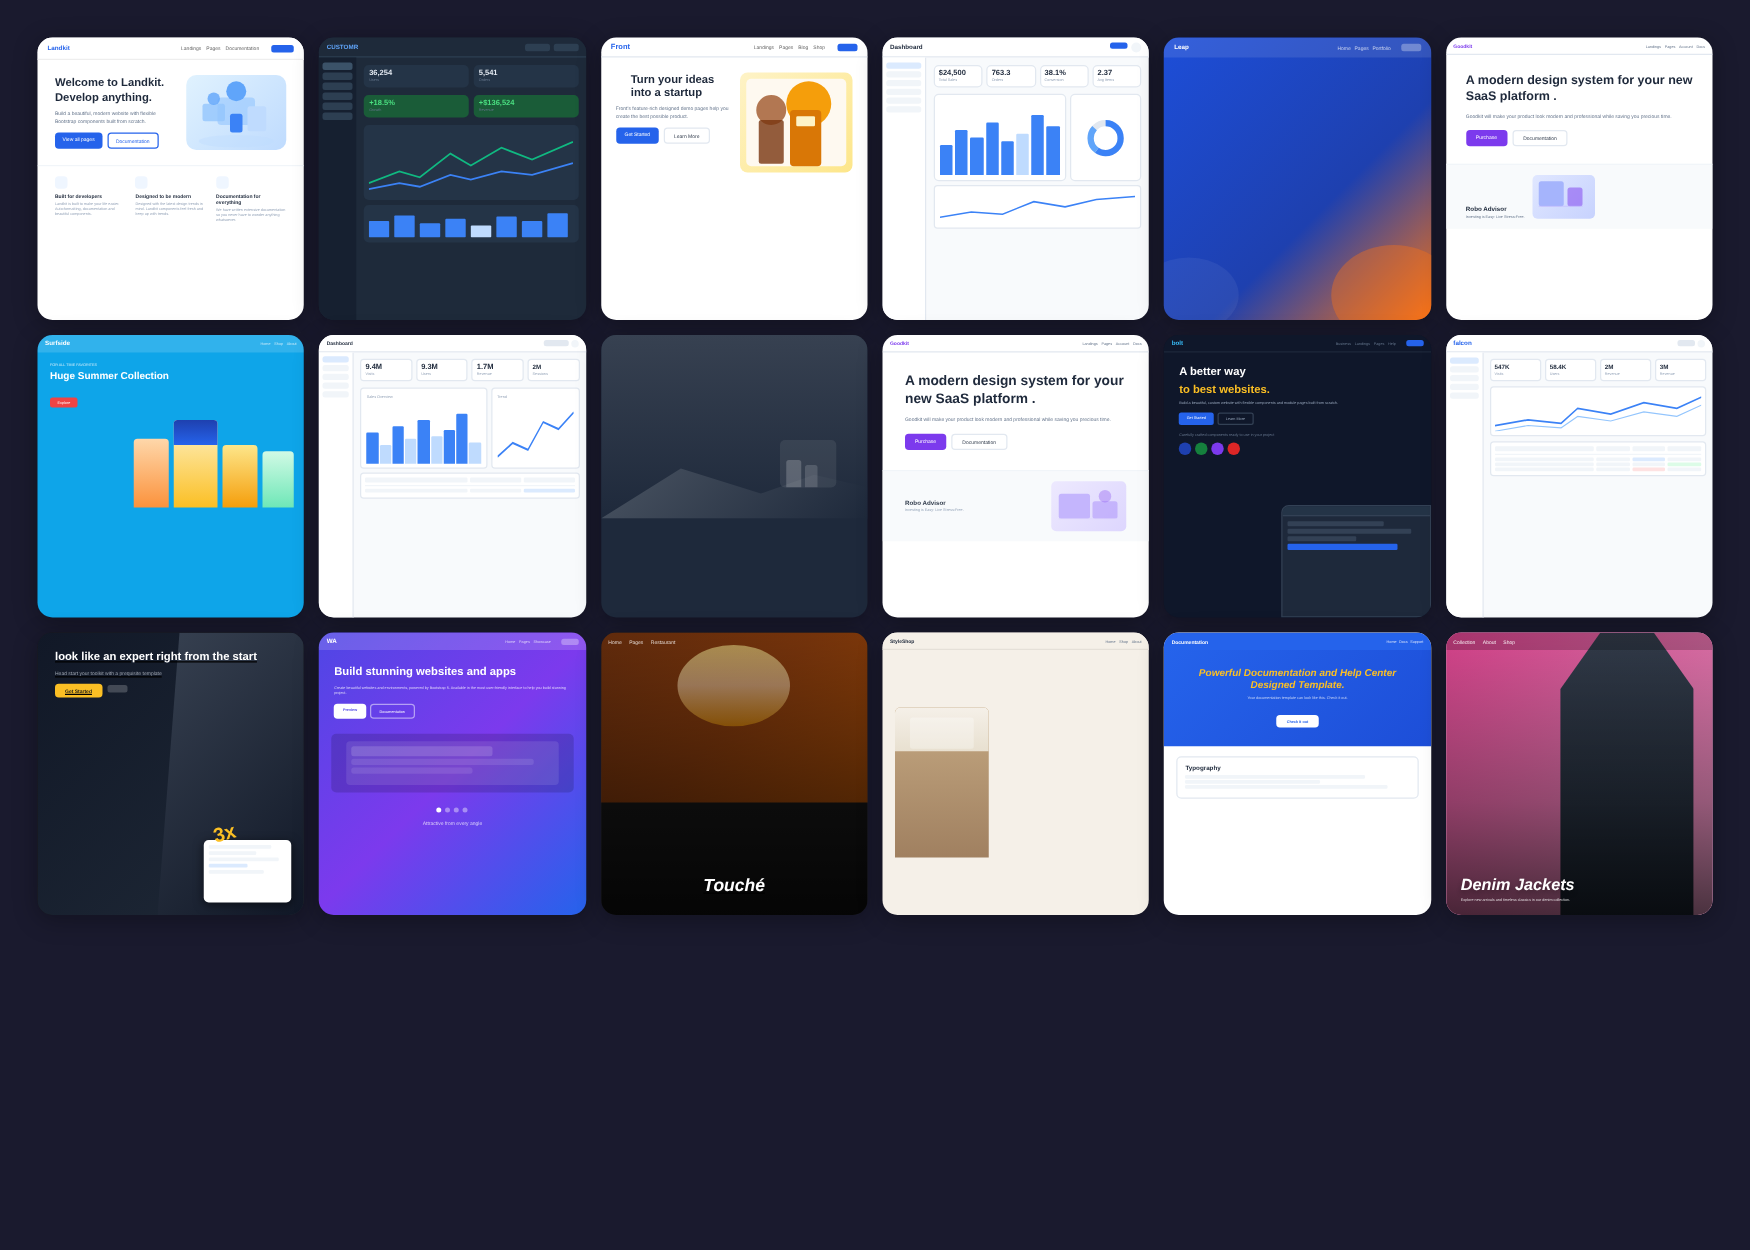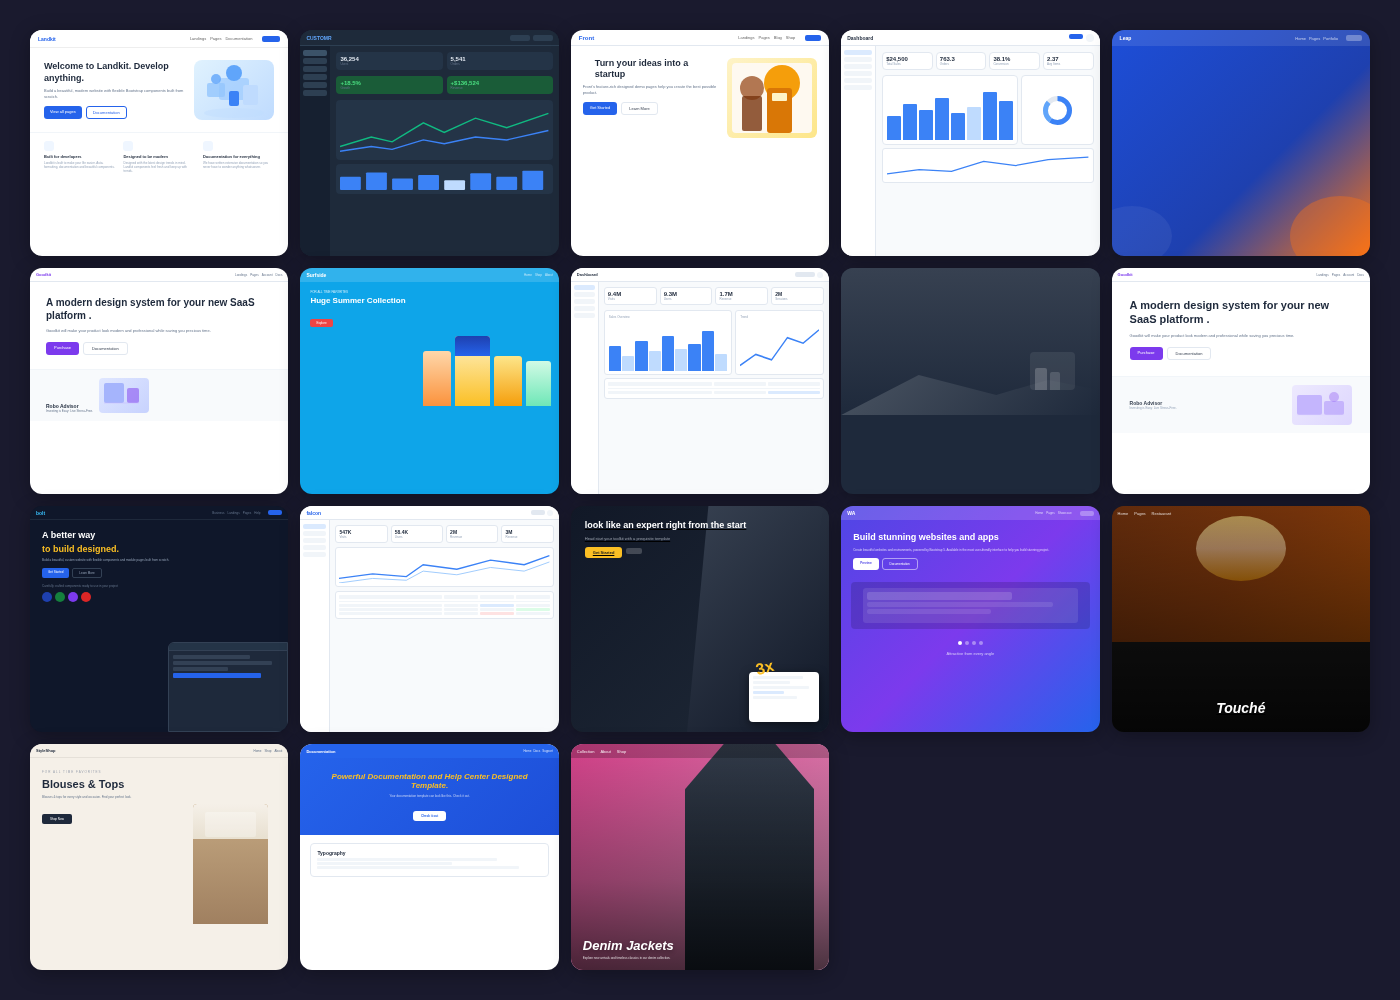--- a/index.html
+++ b/index.html
@@ -8,21 +8,21 @@
       width: 1400px;
       height: 1000px;
       overflow: hidden;
       display: flex;
       align-items: center;
       justify-content: center;
       font-family: -apple-system, BlinkMacSystemFont, 'Segoe UI', sans-serif;
     }
     .grid-container {
       display: grid;
-      grid-template-columns: repeat(5, 1fr);
+      grid-template-columns: repeat(6, 1fr);
       grid-template-rows: repeat(4, 1fr);
       gap: 12px;
       padding: 30px;
       width: 1400px;
       height: 1000px;
     }
     .card {
       border-radius: 12px;
       overflow: hidden;
       box-shadow: 0 4px 20px rgba(0,0,0,0.3);
@@ -1689,21 +1689,21 @@
         <div style="display:flex;gap:3px;margin-left:auto;">
           <span style="font-size:3px;color:#64748b;">Business</span>
           <span style="font-size:3px;color:#64748b;">Landings</span>
           <span style="font-size:3px;color:#64748b;">Pages</span>
           <span style="font-size:3px;color:#64748b;">Help</span>
         </div>
         <div style="width:14px;height:5px;background:#2563eb;border-radius:2px;margin-left:4px;"></div>
       </div>
       <div class="hero">
         <h2>A better way</h2>
-        <div class="subtitle">to build designed.</div>
+        <div class="subtitle">to best websites.</div>
         <p>Build a beautiful, custom website with flexible components and module pages built from scratch.</p>
         <div class="btns">
           <span class="btn-blue">Get Started</span>
           <span class="btn-ghost">Learn More</span>
         </div>
         <div class="features-text">Carefully crafted components ready to use in your project</div>
         <div class="compatible">
           <div class="compat-badge" style="background:#1e40af;"></div>
           <div class="compat-badge" style="background:#15803d;"></div>
           <div class="compat-badge" style="background:#7c3aed;"></div>
@@ -1873,26 +1873,20 @@
     <div class="card-inner">
       <div class="nav">
         <span style="font-size:4px;font-weight:700;color:#1e293b;">StyleShop</span>
         <div style="display:flex;gap:3px;margin-left:auto;">
           <span style="font-size:3px;color:#64748b;">Home</span>
           <span style="font-size:3px;color:#64748b;">Shop</span>
           <span style="font-size:3px;color:#64748b;">About</span>
         </div>
       </div>
       <div class="content">
-        <div class="left">
-          <div class="tag">FOR ALL TIME FAVORITES</div>
-          <h2>Blouses &amp; Tops</h2>
-          <p>Blouses &amp; tops for every style and occasion. Find your perfect look.</p>
-          <span class="btn-dark">Shop Now</span>
-        </div>
         <div class="right">
           <div style="width:75px;height:120px;background:linear-gradient(180deg,#c4a882,#a08060);border-radius:4px 4px 0 0;position:relative;overflow:hidden;">
             <div style="position:absolute;top:0;left:0;right:0;height:35px;background:linear-gradient(180deg,#f5f0e8,#e8e0d0);border-radius:4px 4px 0 0;"></div>
             <div style="position:absolute;top:8px;left:12px;right:12px;height:25px;background:rgba(255,255,255,0.3);border-radius:2px;"></div>
           </div>
         </div>
       </div>
     </div>
   </div>
 

